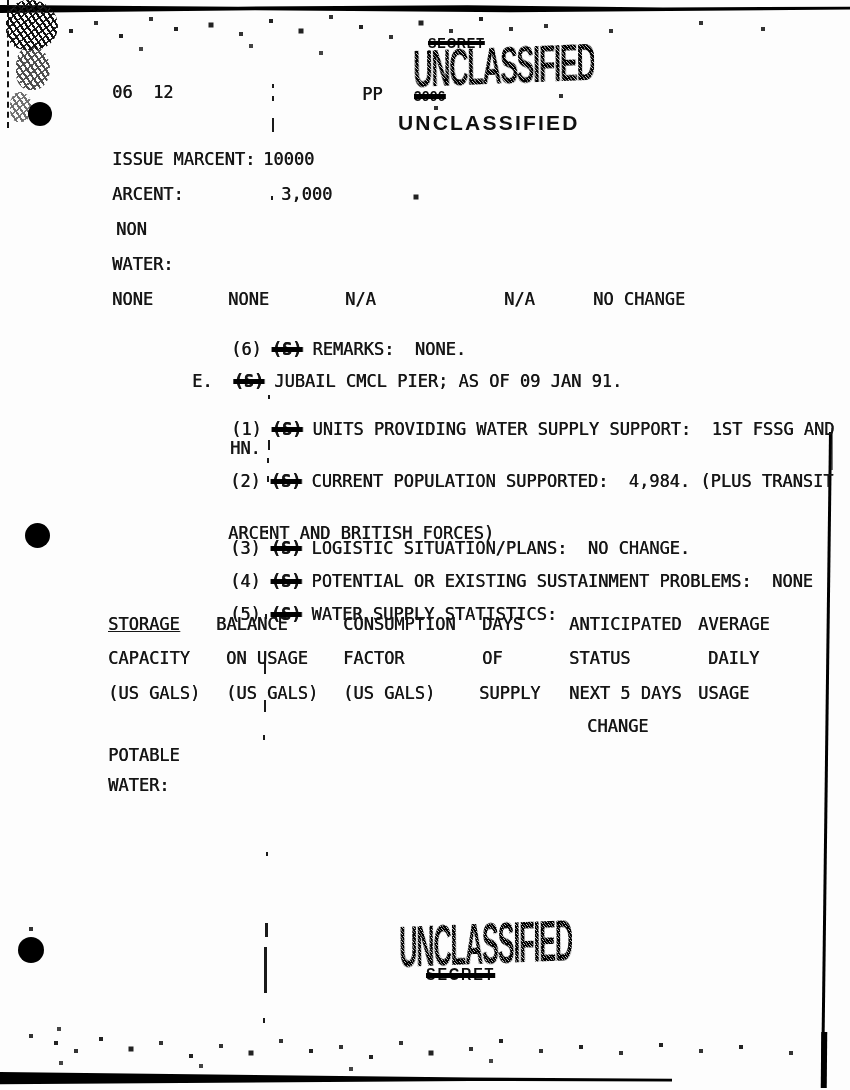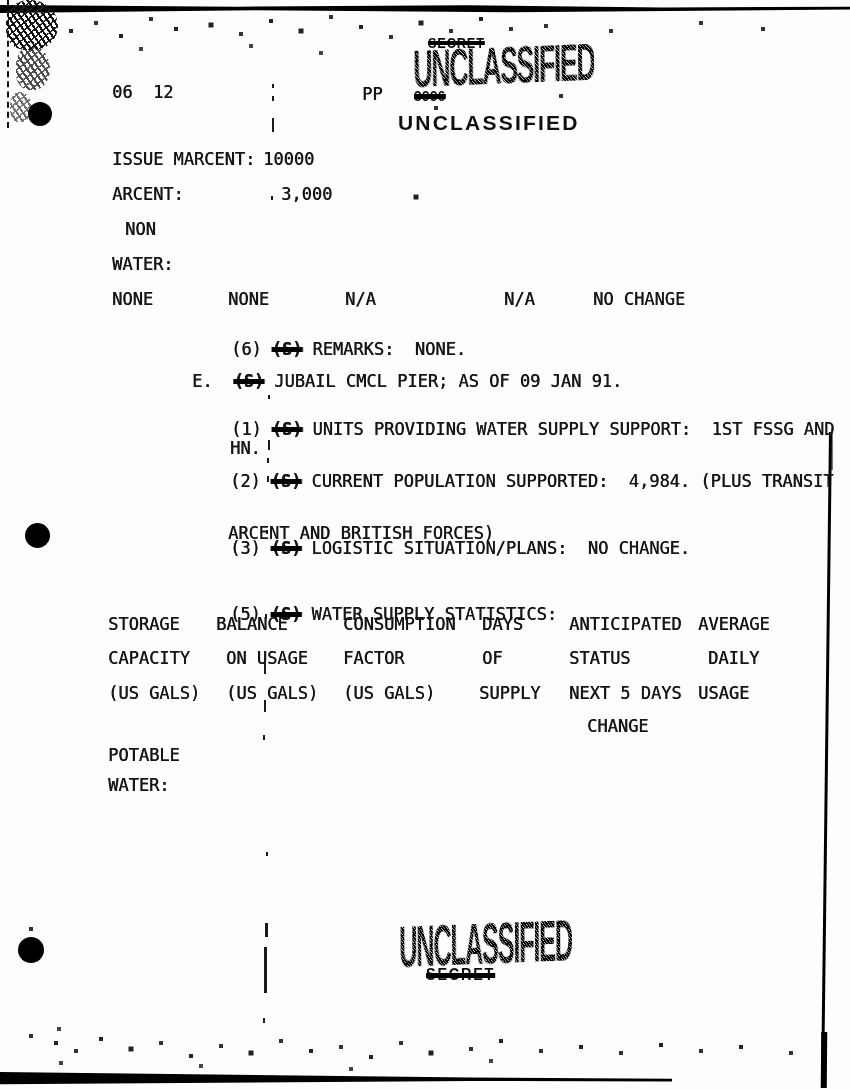--- a/index.html
+++ b/index.html
@@ -85,21 +85,21 @@
 
   <div class="struck" style="left:428px;top:34px;font-size:15px;letter-spacing:1px;transform:scaleX(.85);">SECRET</div>
   <div class="stamp" style="left:413px;top:46px;font-size:52px;line-height:46px;transform:scale(.52,1) rotate(-1.2deg);">UNCLASSIFIED</div>
   <div class="struck" style="left:414px;top:87px;font-size:15px;letter-spacing:.5px;transform:scaleX(.9);text-decoration-thickness:5px;">3996</div>
   <div class="typed-unclass">UNCLASSIFIED</div>
 
   <div class="tl" style="left:88px;top:150px;">ISSUE MARCENT:</div>
   <div class="tl" style="left:239px;top:150px;">10000</div>
   <div class="tl" style="left:88px;top:185px;">ARCENT:</div>
   <div class="tl" style="left:257px;top:185px;">3,000</div>
-  <div class="tl" style="left:101px;top:220px;">NON</div>
+  <div class="tl" style="left:92px;top:220px;">NON</div>
   <div class="tl" style="left:88px;top:255px;">WATER:</div>
 
   <div class="tl" style="left:88px;top:290px;">NONE</div>
   <div class="tl" style="left:204px;top:290px;">NONE</div>
   <div class="tl" style="left:321px;top:290px;">N/A</div>
   <div class="tl" style="left:480px;top:290px;">N/A</div>
   <div class="tl" style="left:569px;top:290px;">NO CHANGE</div>
 
   <div class="tl" style="left:166px;top:322px;">
     <span class="num">(6)</span><span class="cls">(S)</span><span>REMARKS:  NONE.</span>
@@ -115,25 +115,28 @@
   </div>
   <div class="tl" style="left:165px;top:454px;">
     <span class="num">(2)</span><span class="cls">(S)</span><span>CURRENT POPULATION SUPPORTED:  4,984. (PLUS TRANSIT</span>
   </div>
   <div class="tl" style="left:163px;top:506px;">
     <span>ARCENT AND BRITISH FORCES)</span>
   </div>
   <div class="tl" style="left:165px;top:521px;">
     <span class="num">(3)</span><span class="cls">(S)</span><span>LOGISTIC SITUATION/PLANS:  NO CHANGE.</span>
   </div>
+  <div class="tl" style="left:165px;top:554px;">
+    <span class="num">(4)</span><span class="cls">(S)</span><span>POTENTIAL OR EXISTING SUSTAINMENT PROBLEMS:  NONE</span>
+  </div>
   <div class="tl" style="left:165px;top:587px;">
     <span class="num">(5)</span><span class="cls">(S)</span><span>WATER SUPPLY STATISTICS:</span>
   </div>
 
-  <div class="tl" style="left:84px;top:615px;">STORAGE</div>
+  <div class="tl" style="left:84px;top:615px;text-decoration:underline;">STORAGE</div>
   <div class="tl" style="left:192px;top:615px;">BALANCE</div>
   <div class="tl" style="left:319px;top:615px;">CONSUMPTION</div>
   <div class="tl" style="left:458px;top:615px;">DAYS</div>
   <div class="tl" style="left:545px;top:615px;">ANTICIPATED</div>
   <div class="tl" style="left:674px;top:615px;">AVERAGE</div>
 
   <div class="tl" style="left:84px;top:649px;">CAPACITY</div>
   <div class="tl" style="left:202px;top:649px;">ON USAGE</div>
   <div class="tl" style="left:319px;top:649px;">FACTOR</div>
   <div class="tl" style="left:458px;top:649px;">OF</div>

